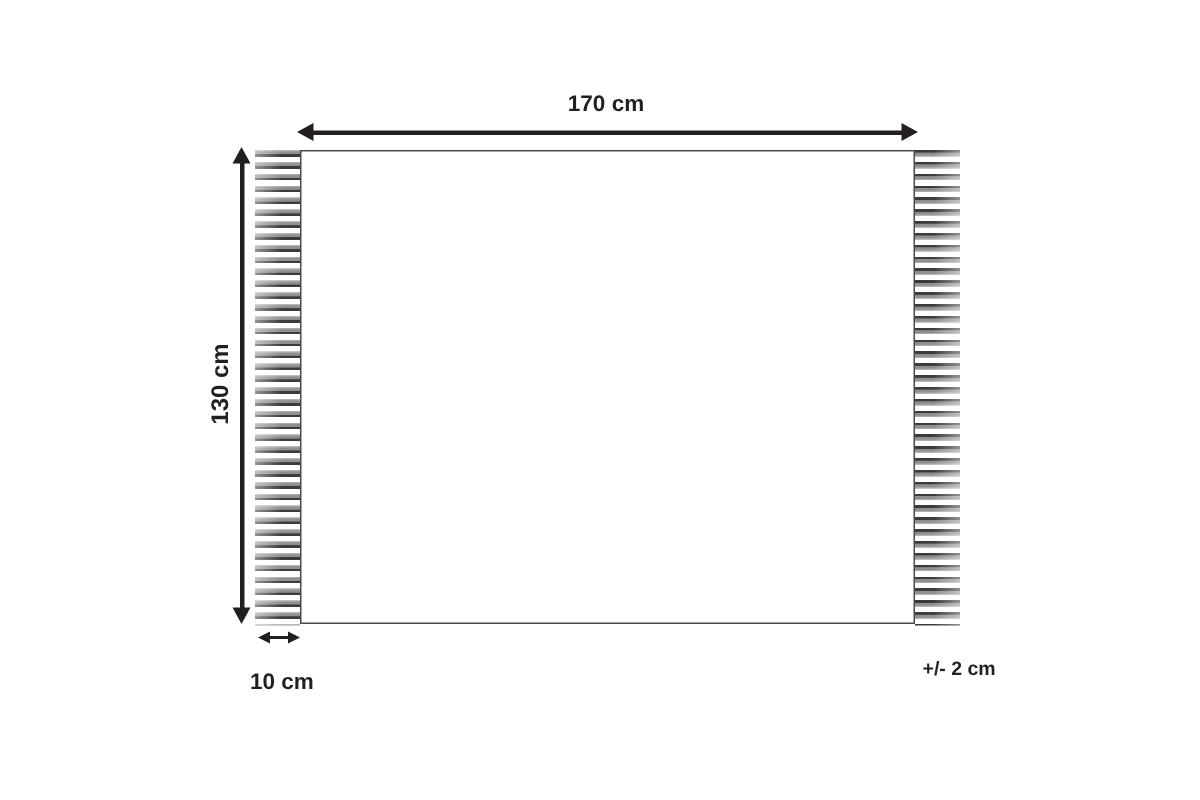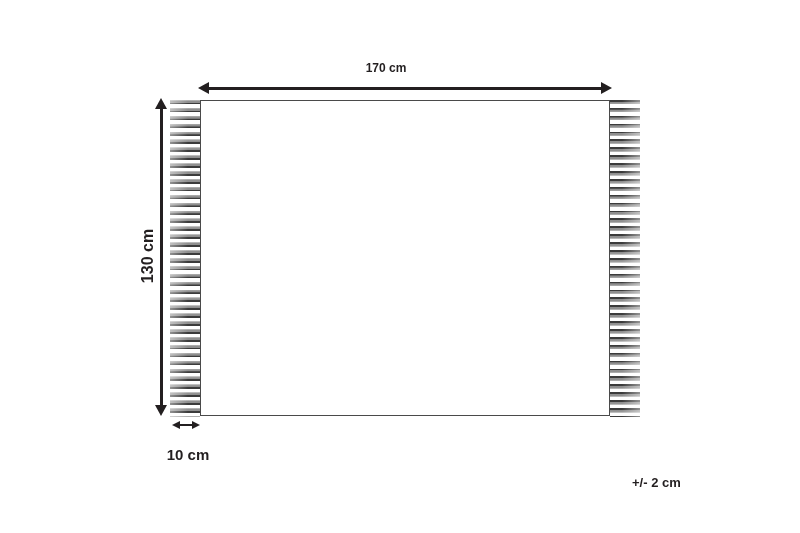--- a/index.html
+++ b/index.html
@@ -96,40 +96,39 @@
   .dim-arrow-small .head-right { border-left-width: 8px; }
 
   
   .dim-label {
     position: absolute;
     font-weight: 700;
     color: var(--line);
     white-space: nowrap;
   }
   .width-label {
-    left: 184px; top: 61px; width: 404px;
+    left: 202px; top: 61px; width: 404px;
     text-align: center;
-    font-size: 12px;
+    font-size: 15px;
   }
   .height-label {
     left: 98px; top: 247px; width: 100px; height: 18px;
     text-align: center;
     font-size: 16px;
     transform: rotate(-90deg);
   }
   .fringe-label {
     left: 156px; top: 429px; width: 64px;
     text-align: center;
     font-size: 15px;
     margin-top: 17px;
   }
   .tolerance-label {
-    left: 615px; top: 475px;
+    left: 615px; top: 438px;
     font-size: 13px;
-    margin-left: 17px;
   }
 </style>
 </head>
 <body>
 
 <div class="canvas">
 
   <div class="rug"></div>
 
   <div class="fringe fringe-left"></div>

